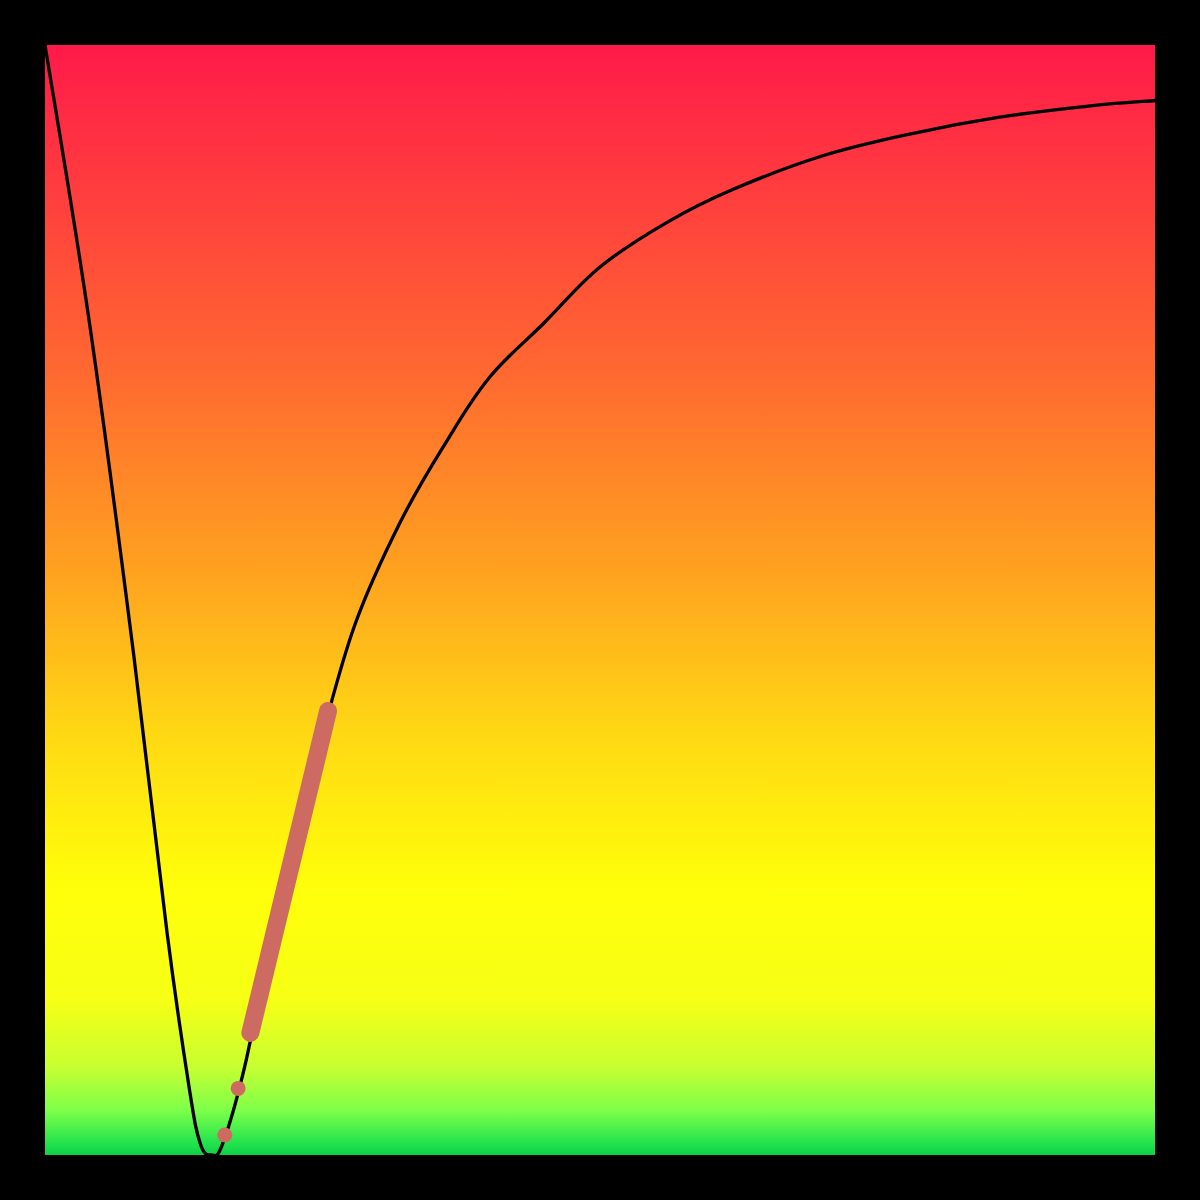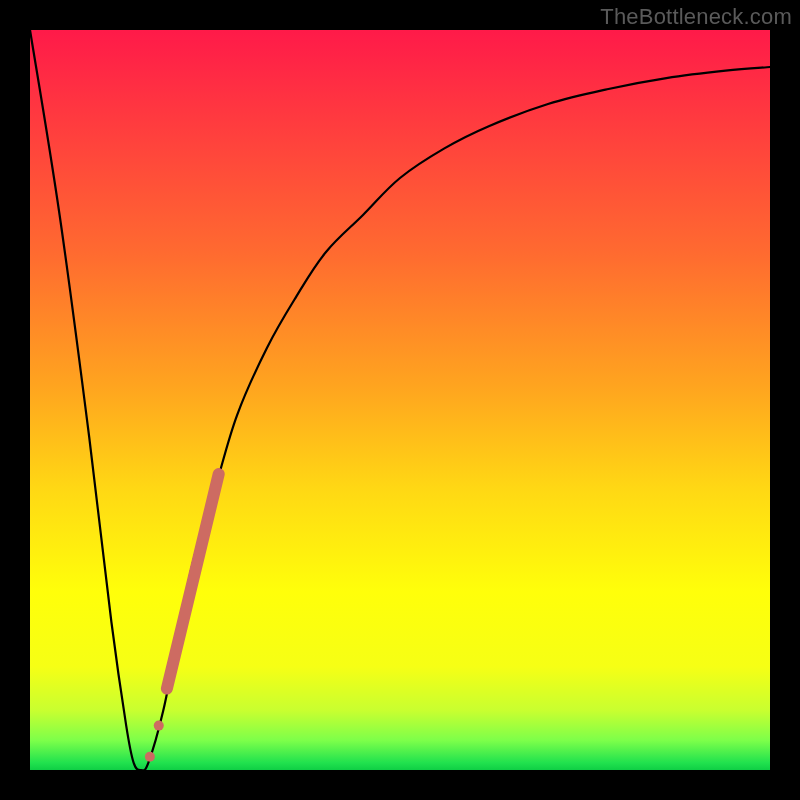--- a/index.html
+++ b/index.html
@@ -57,21 +57,20 @@
     top: 0;
     width: 740px;
     height: 740px;
     overflow: visible;
   }
 </style>
 </head>
 <body>
 
 <div class="frame">
-  <div class="watermark">TheBottleneck.com</div>
   <div class="plot">
     <svg class="curve" viewBox="0 0 740 740">
       <path id="main-curve" fill="none" stroke="#000000" stroke-width="2.2" stroke-linecap="round" d="M 0 0 C 5.328 33.3, 18.944000000000003 111.74000000000001, 29.6 185 C 40.256 258.26, 49.876000000000005 333.74, 59.2 407 C 68.524 480.26, 74.74000000000001 540.052, 81.4 592 C 88.06 643.948, 92.20400000000001 670.292, 96.2 695.6 C 100.196 720.908, 100.936 724.6080000000001, 103.60000000000001 732.6 C 106.26400000000001 740.592, 108.336 740, 111 740 C 113.664 740, 114.40400000000001 743.2560000000001, 118.4 732.6 C 122.396 721.944, 127.87199999999999 703.444, 133.2 680.8 C 138.528 658.156, 142.672 633.4399999999999, 148 606.8 C 153.328 580.16, 156.14000000000001 559.4399999999999, 162.8 532.8 C 169.46 506.15999999999997, 177.008 485.44, 185 458.8 C 192.992 432.16, 197.876 410.108, 207.20000000000002 384.8 C 216.52400000000003 359.492, 226.144 339.51200000000006, 236.8 318.20000000000005 C 247.45600000000002 296.88800000000003, 255.74399999999997 283.716, 266.4 266.4 C 277.056 249.08399999999997, 284.012 236.652, 296 222 C 307.988 207.348, 319.68 198.32, 333 185 C 346.32 171.68, 355.348 159.988, 370 148 C 384.652 136.012, 398.41600000000005 127.72399999999996, 414.40000000000003 118.39999999999998 C 430.384 109.076, 440.15200000000004 104.19200000000004, 458.8 96.20000000000005 C 477.448 88.20800000000006, 496.688 80.66000000000003, 518 74 C 539.312 67.33999999999997, 555.888 63.861999999999945, 577.2 59.19999999999993 C 598.5120000000001 54.53799999999992, 615.088 51.429999999999886, 636.4 48.09999999999991 C 657.712 44.76999999999993, 676.9519999999999 42.69800000000003, 695.5999999999999 40.700000000000045 C 714.2479999999999 38.70200000000006, 732.008 37.66600000000001, 740 37"></path>
       <line id="hl-seg" stroke="#cd6b62" stroke-width="12" stroke-linecap="round" x1="136.9" y1="658.6" x2="188.70000000000002" y2="444"></line>
       <circle id="hl-dot-1" r="5" fill="#cd6b62" cx="119.88000000000001" cy="726.68"></circle>
       <circle id="hl-dot-2" r="5" fill="#cd6b62" cx="128.76" cy="695.6"></circle>
     </svg>
   </div>
 </div>
 

